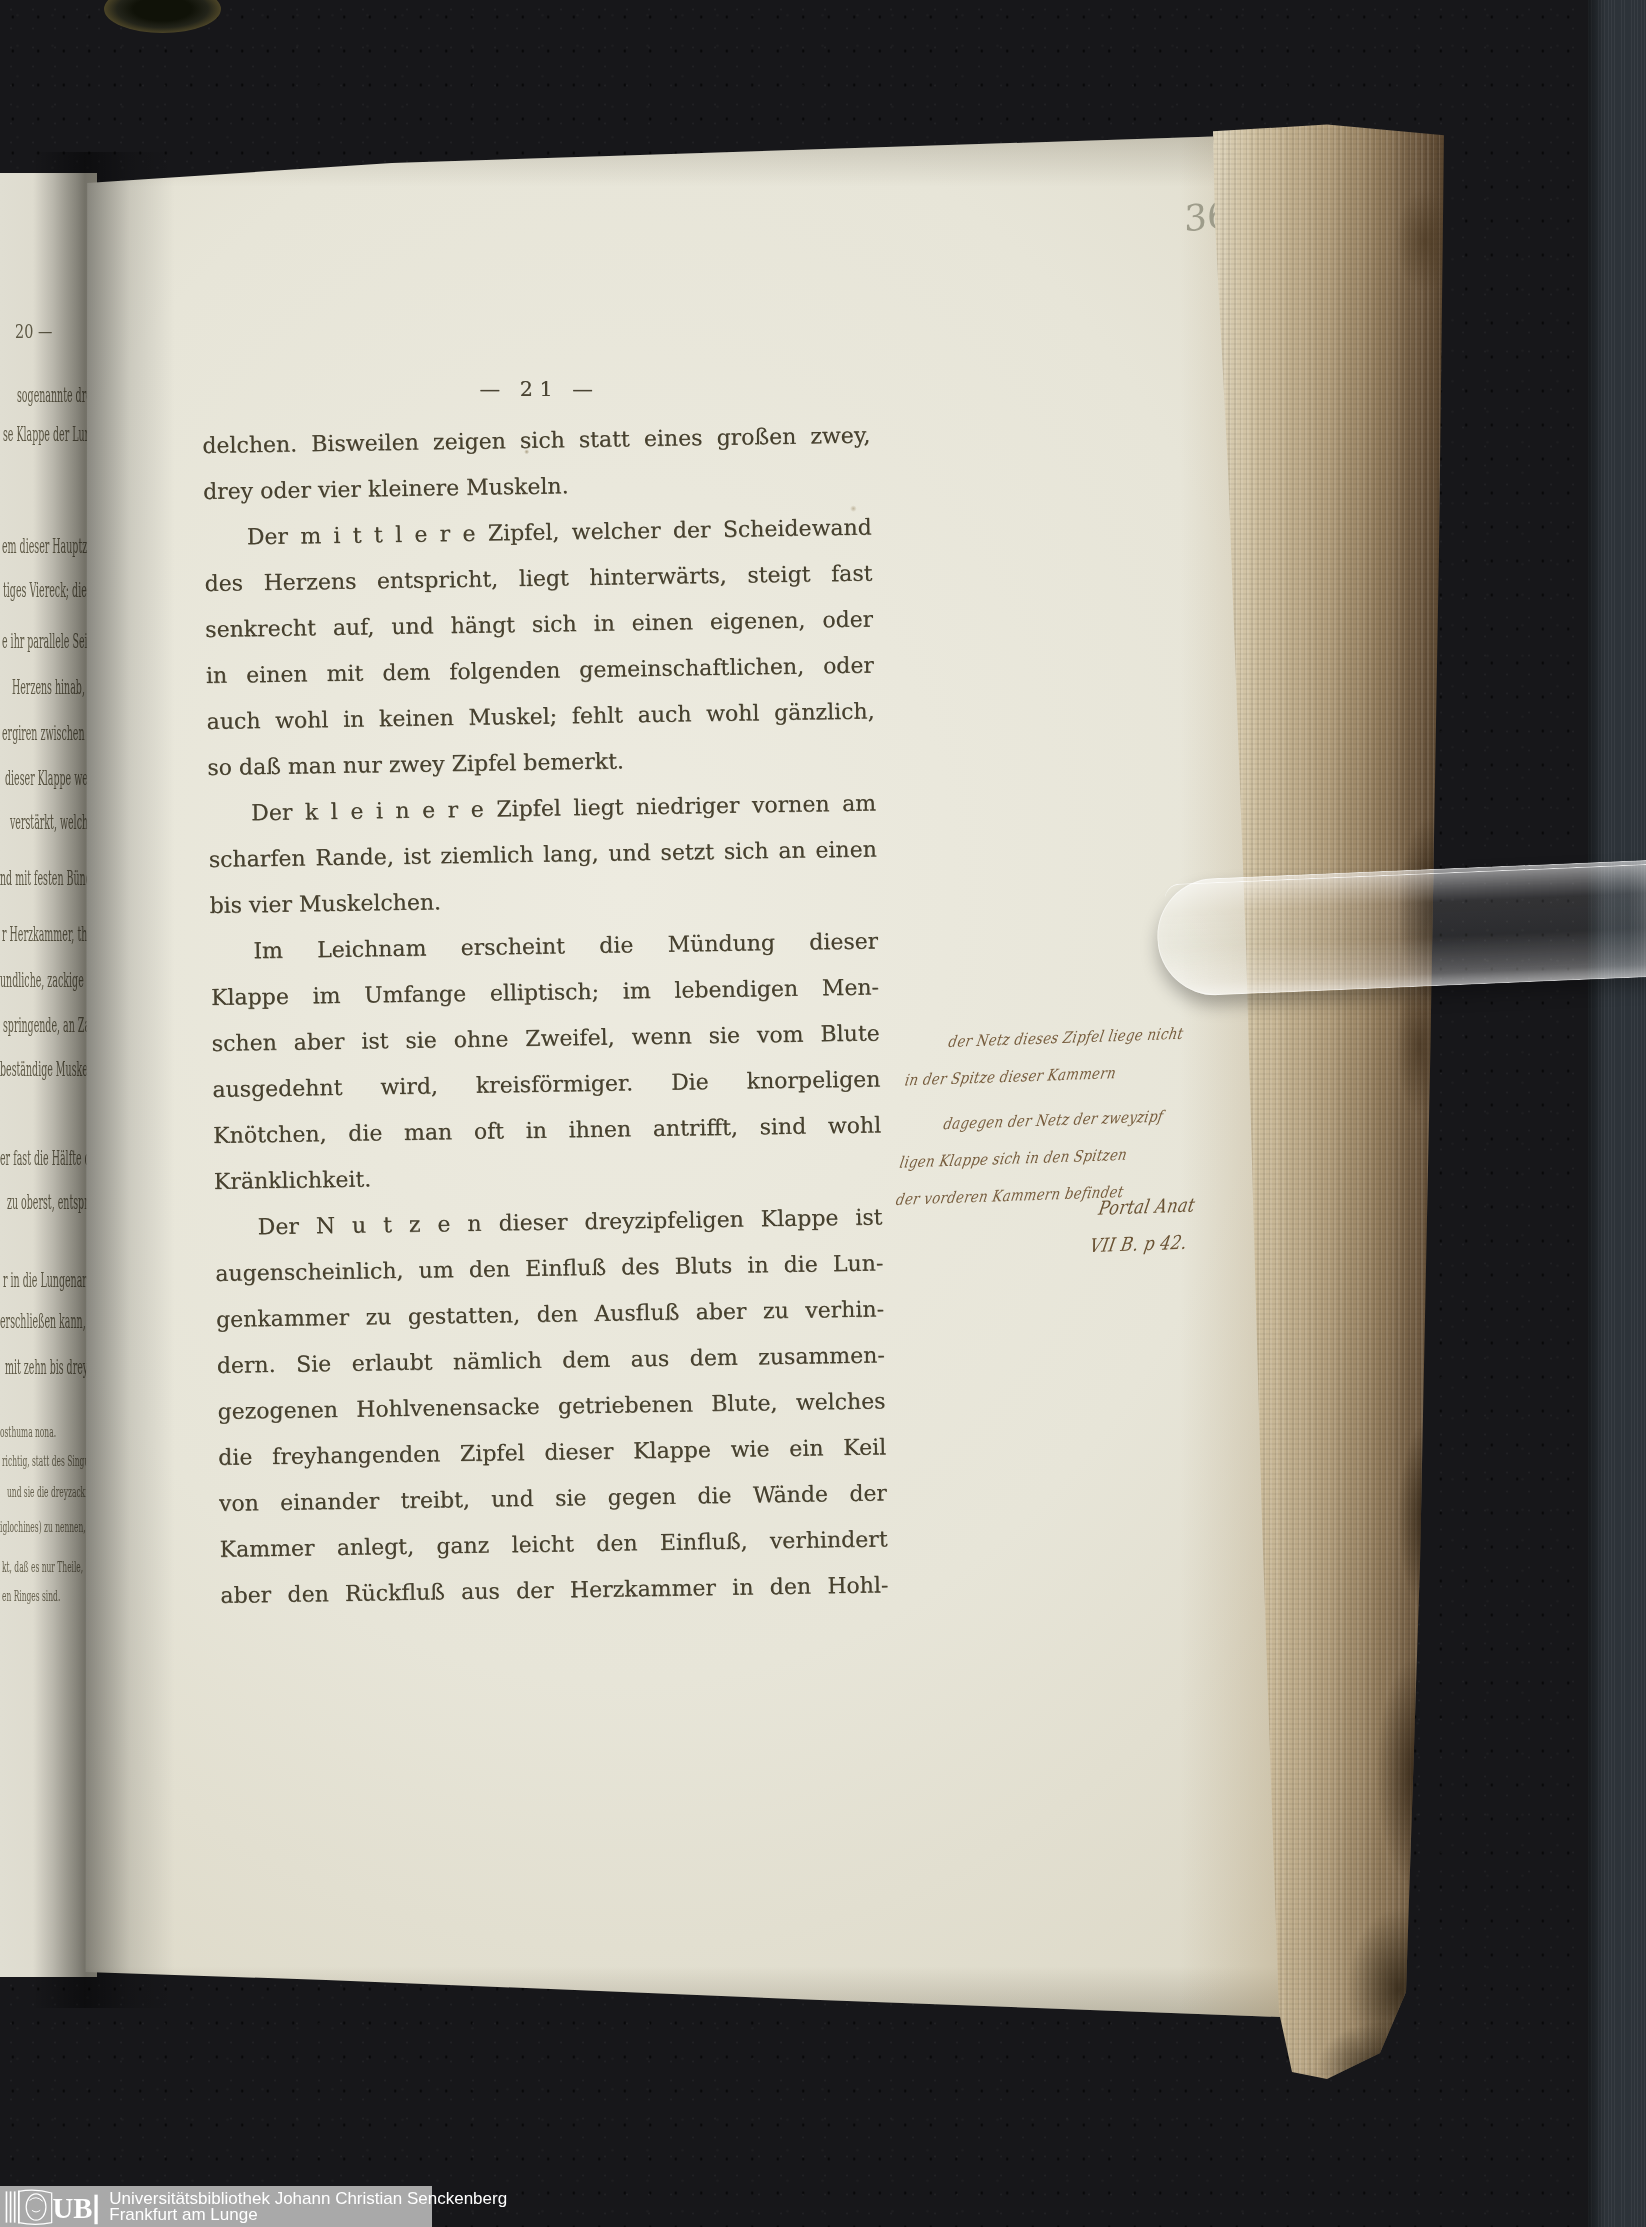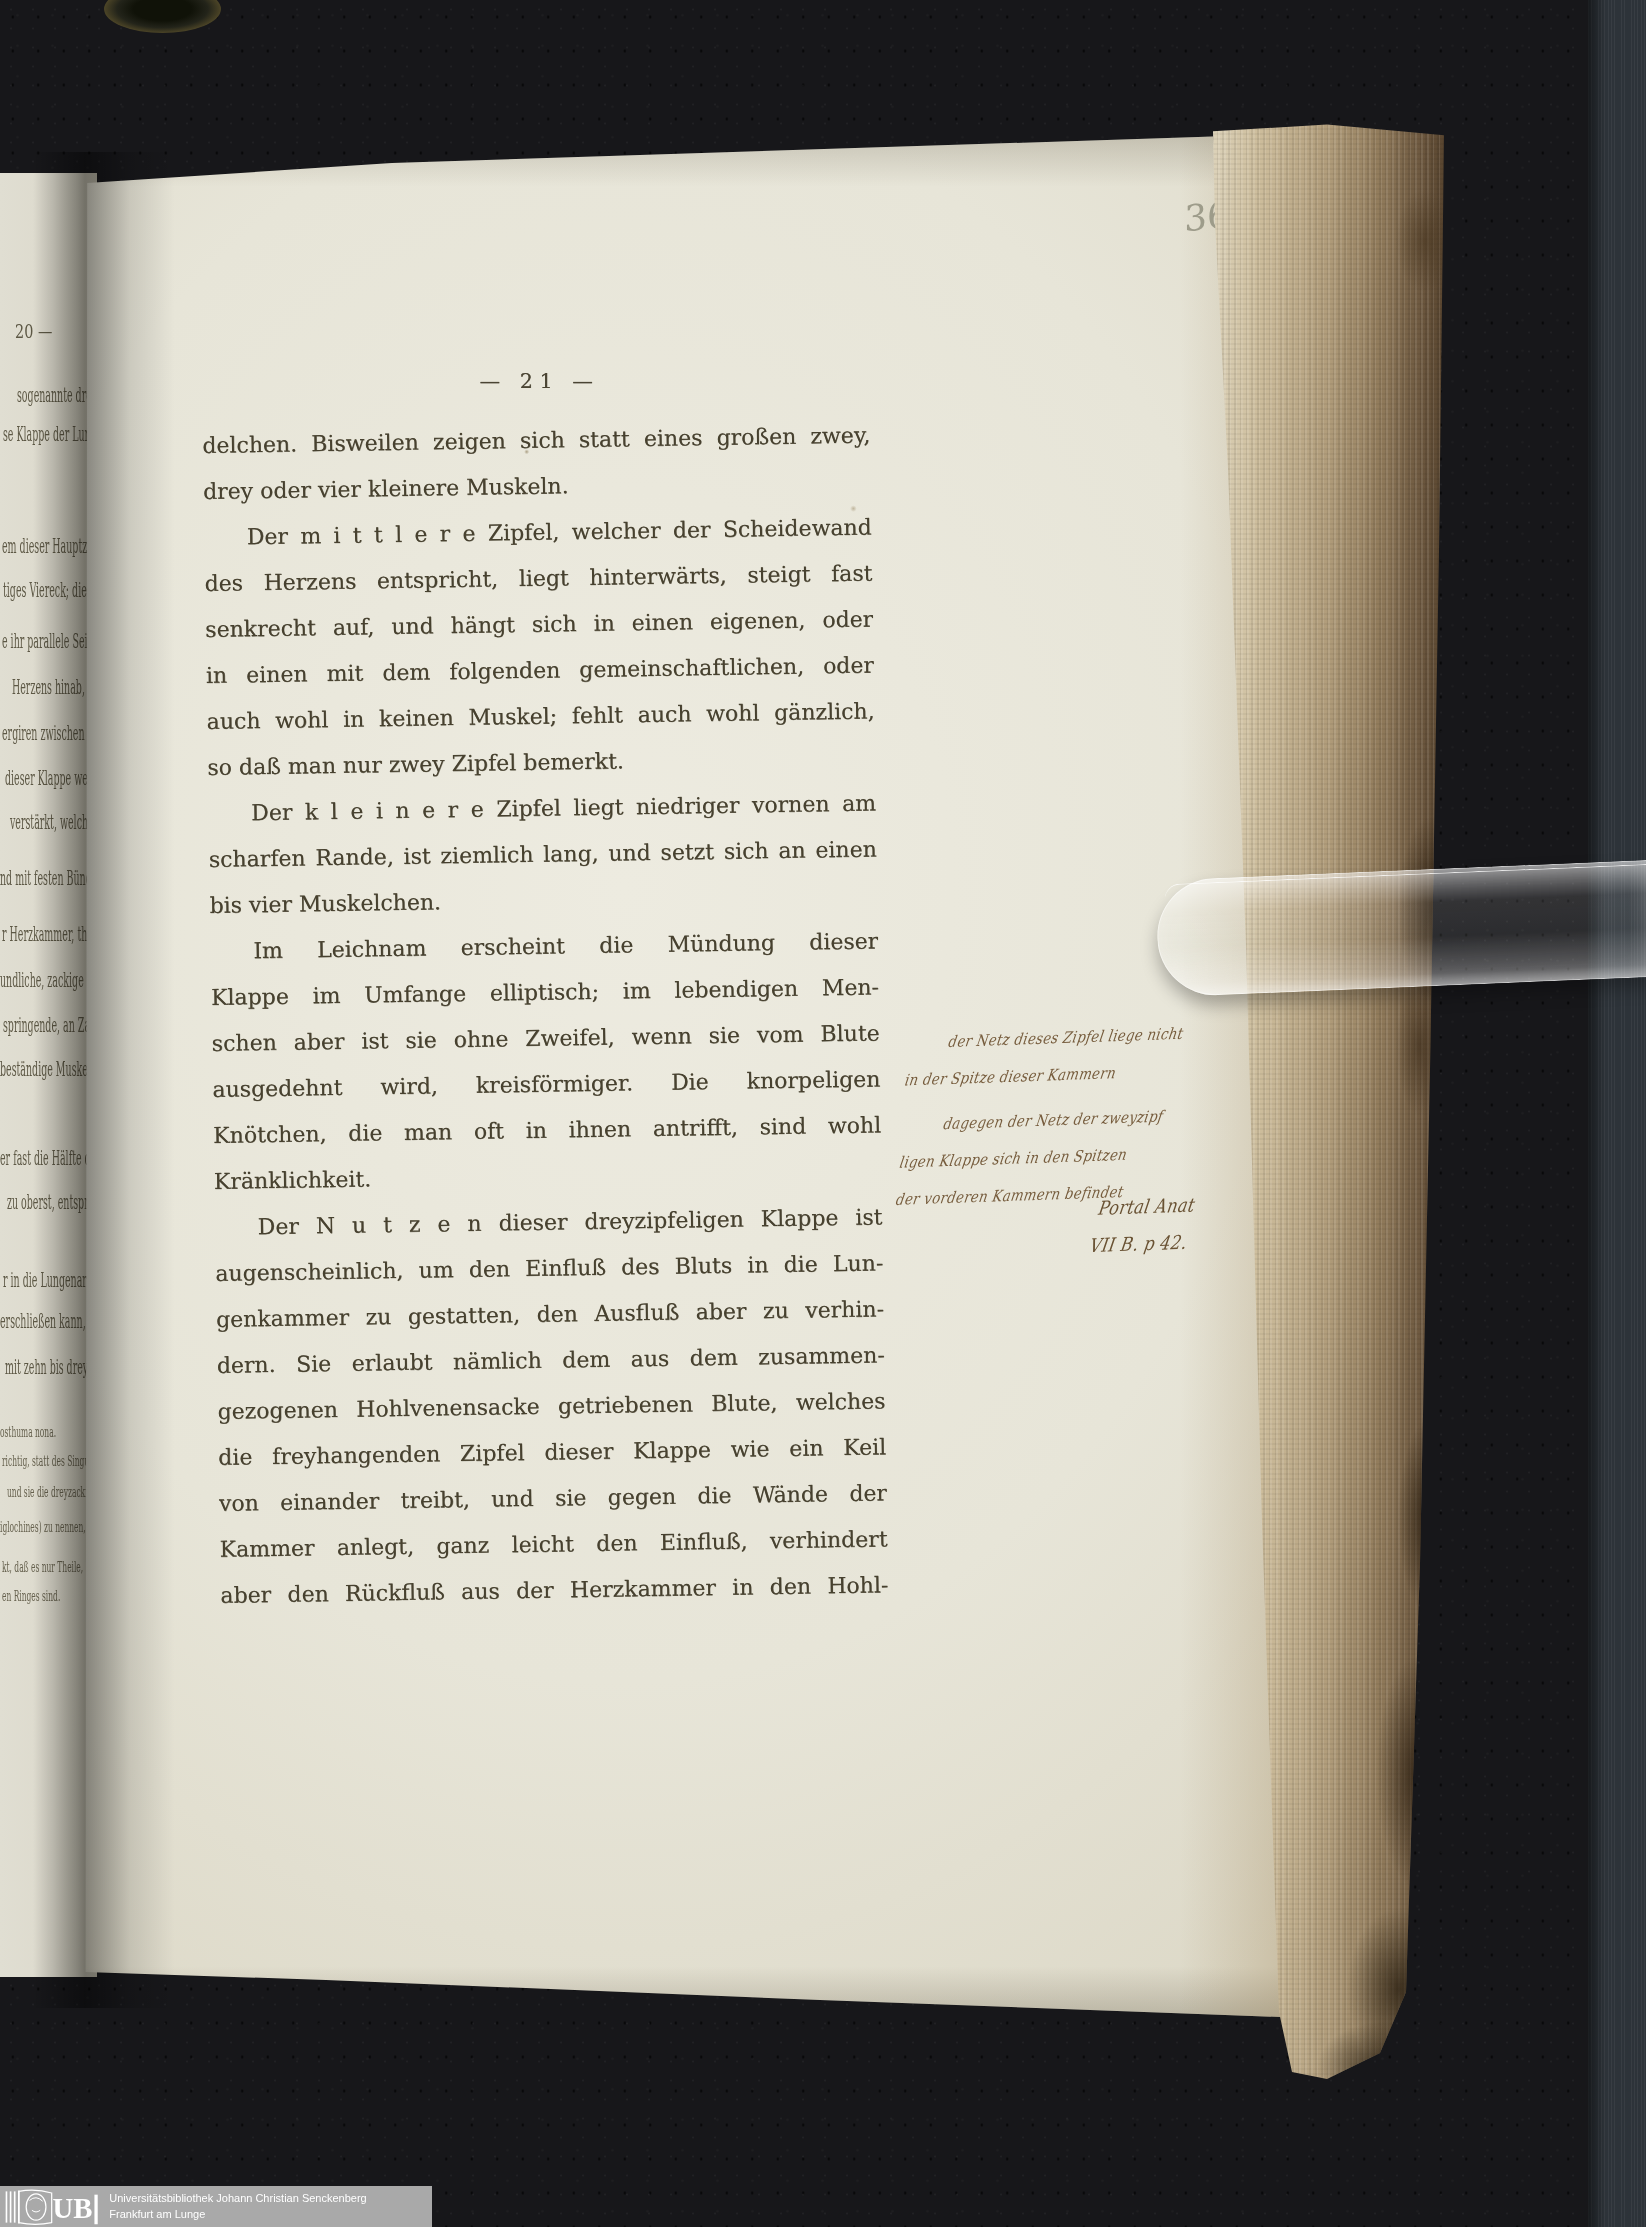--- a/index.html
+++ b/index.html
@@ -40,21 +40,21 @@
   .page{position:absolute;left:79px;top:130px;width:1210px;height:1893px;
     clip-path:polygon(8.2px 53px, 313px 33px, 1134px 6.6px, 1169px 272px, 1192px 988px, 1203px 1646px, 1202px 1887px, 741px 1870px, 247px 1850px, 6.6px 1842px);
     background-image:
       linear-gradient(180deg, rgba(70,60,40,.22), rgba(70,60,40,0) 3%),
       linear-gradient(270deg, rgba(150,120,70,.28), rgba(150,120,70,0) 9%),
       linear-gradient(0deg, rgba(80,70,50,.28), rgba(80,70,50,0) 3%),
       radial-gradient(2.5px 2.5px at 37% 17%, rgba(120,100,60,.55), rgba(120,100,60,0)),
       radial-gradient(3.3px 3.3px at 64% 20%, rgba(140,120,80,.45), rgba(140,120,80,0)),
       radial-gradient(90% 70% at 45% 40%, #edebe0 0%, #e7e5d8 60%, #ddd9c8 100%);}
 
-  .pg-header{position:absolute;left:374px;top:239px;width:173px;text-align:center;
+  .pg-header{position:absolute;left:374px;top:247px;width:173px;text-align:center;
     font-size:20.6px;letter-spacing:6.6px;color:#4a4433;white-space:nowrap;
     text-shadow:0.2px 0.2px 0.3px rgba(60,54,38,.55);}
 
   .body-text{position:absolute;left:123px;top:293px;width:668px;
     transform:rotate(-0.9deg);transform-origin:0 0;}
   .bl{height:46px;line-height:46px;font-size:22px;color:#47412f;overflow:hidden;
     text-align:justify;text-align-last:justify;
     text-shadow:0.3px 0.3px 0.4px rgba(60,54,38,.55);}
   .bl.ind{text-indent:43px;}
   .bl.end{text-align-last:left;}
@@ -91,21 +91,21 @@
     border:1.6px solid rgba(255,255,255,.55);border-right:none;
     box-shadow:0 10px 16.5px rgba(0,0,0,.28), inset 0 0 21.4px rgba(255,255,255,.28);}
   .strip::before{content:"";position:absolute;left:8.2px;right:0;top:3.3px;height:15px;
     border-top:1.6px solid rgba(255,255,255,.8);border-radius:49px 0 0 0;}
 
   
   .banner{position:absolute;left:0;top:2186px;width:432px;height:41px;background:#a9a9a9;
     display:flex;align-items:center;}
   .ub-logo{margin-left:4.1px;flex:0 0 auto;}
   .bt{margin-left:8.2px;color:#ffffff;font-family:"Liberation Sans", sans-serif;
-    font-size:11px;line-height:15.6px;white-space:nowrap;}
+    font-size:17px;line-height:15.6px;white-space:nowrap;}
 </style>
 </head>
 <body>
 
 <div class="stage">
 
   <div class="fabric-strip"></div>
   <div class="ornament"></div>
 
   <div class="left-page">

